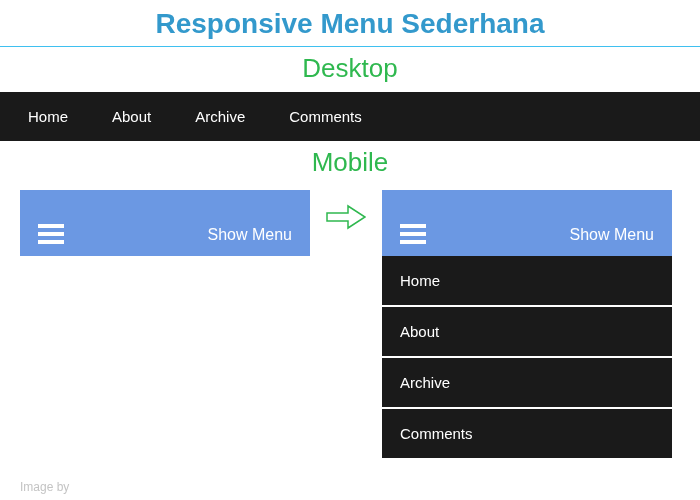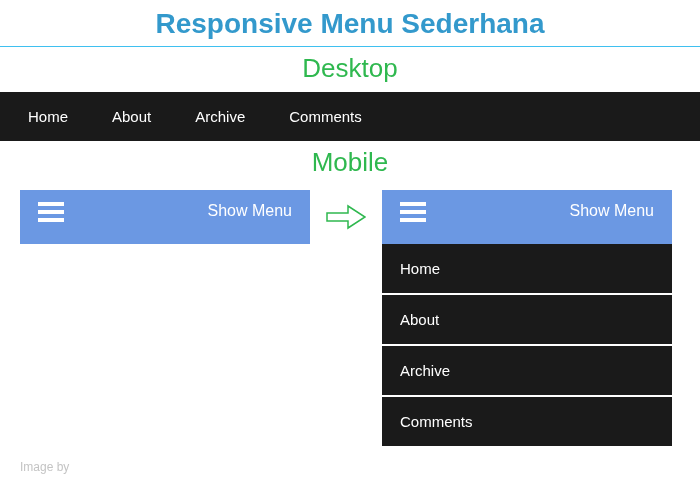--- a/index.html
+++ b/index.html
@@ -49,24 +49,24 @@
     margin-top: 4px;
   }
   .mobile-col {
     width: 290px;
     display: flex;
     flex-direction: column;
   }
   .mobile-header {
     background: #6b98e3;
     display: flex;
-    align-items: flex-start;
+    align-items: flex-end;
     justify-content: space-between;
     padding: 12px 18px;
-    height: 54px;
+    height: 66px;
     cursor: pointer;
   }
   .hamburger {
     display: flex;
     flex-direction: column;
     gap: 4px;
   }
   .hamburger span {
     display: block;
     width: 26px;
@@ -97,21 +97,21 @@
     align-items: center;
     justify-content: center;
   }
   .arrow-box svg {
     width: 40px;
     height: 28px;
   }
   .credit {
     position: absolute;
     left: 20px;
-    bottom: 24px;
+    bottom: 4px;
     font-size: 12px;
     color: #c4c4c4;
     line-height: 1.5;
     margin-top: 40px;
   }
 </style>
 </head>
 <body>
 
 <div class="title-row">Responsive Menu Sederhana</div>

